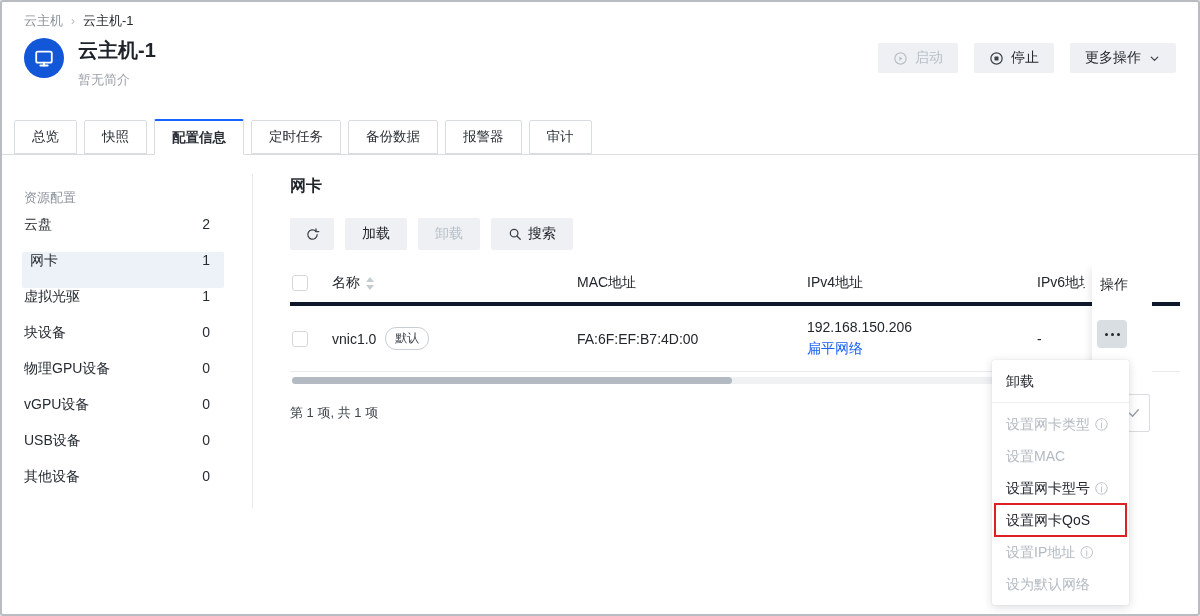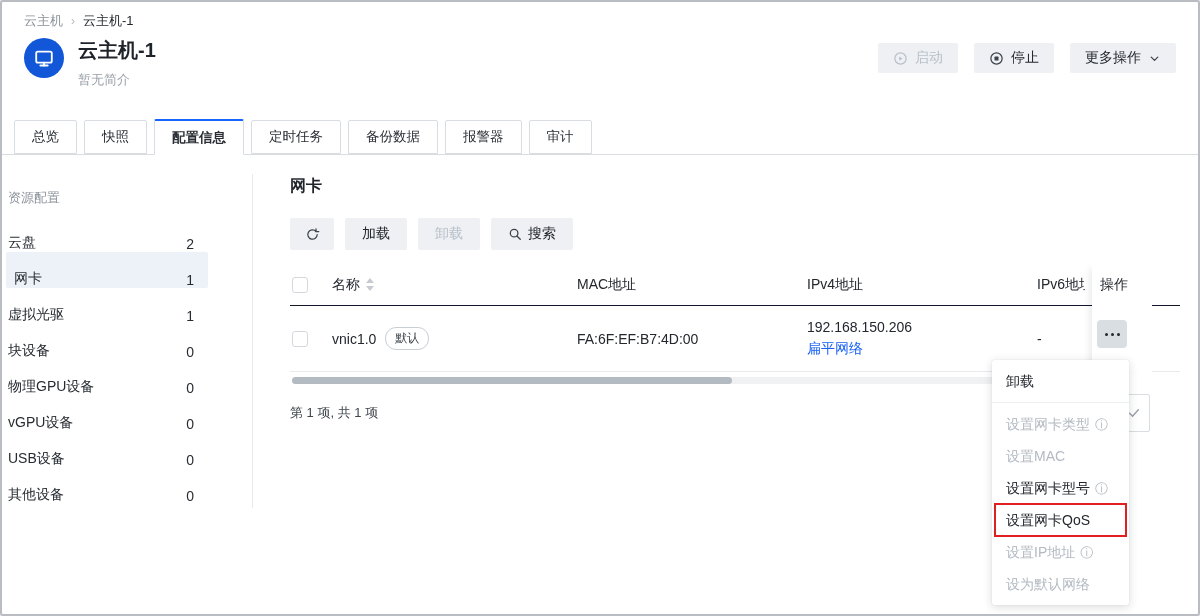--- a/index.html
+++ b/index.html
@@ -34,38 +34,38 @@
   .tabbar { position:absolute; left:0; right:0; top:117px; height:36px; border-bottom:1px solid #d9dde2; display:flex; gap:7px; padding-left:12px; }
   .tab {
     height:34px; margin-top:1px; background:#fff; border:1px solid #d9dde2; border-radius:2px 2px 0 0;
     display:flex; align-items:center; padding:0 17px; font-size:13.5px; color:#2a2f36; cursor:pointer;
   }
   .tab.active {
     height:36px; margin-top:0; margin-bottom:-1px; border-top:2px solid #1663ff; border-bottom-color:#fff;
     font-weight:bold; position:relative; z-index:2;
   }
   
-  .sidebar { position:absolute; left:4px; top:178px; width:210px; }
+  .sidebar { position:absolute; left:20px; top:178px; width:210px; }
   .side-divider { position:absolute; left:250px; top:172px; width:1px; height:334px; background:#e6e9ed; }
   .side-title { height:36px; line-height:36px; font-size:13px; color:#8b929b; padding-left:2px; }
   .side-title.second { margin-top:12px; }
-  .side-item { width:202px; height:36px; display:flex; align-items:flex-end; justify-content:space-between; padding:0 14px 0 2px; font-size:14px; color:#272c33; cursor:pointer; border-radius:2px; }
+  .side-item { width:202px; height:36px; display:flex; align-items:flex-start; justify-content:space-between; padding:0 14px 17px 2px; font-size:14px; color:#272c33; cursor:pointer; border-radius:2px; }
   .side-item.selected { background:#edf1f8; padding-left:8px; width:202px; }
   .side-count { color:#272c33; }
   
   .main { position:absolute; left:288px; top:172px; width:890px; }
   .main-title { height:28px; line-height:24px; font-size:16px; font-weight:bold; color:#1f232a; }
   .toolbar { margin-top:16px; display:flex; gap:11px; }
   .tbtn { height:32px; display:inline-flex; align-items:center; justify-content:center; gap:6px; padding:4px 17px; background:#eef0f3; border:none; border-radius:2px; font-size:14px; color:#23272e; cursor:pointer; font-family:inherit; }
   .tbtn.icon-only { width:44px; padding:0; }
   .tbtn.disabled { color:#b9c0ca; }
   .tbtn svg { stroke:#3c434b; }
   
   .table { position:relative; margin-top:14px; }
-  .thead { position:relative; height:42px; border-bottom:1px solid #0f172a; }
+  .thead { position:relative; height:42px; border-bottom:4px solid #0f172a; }
   .trow  { position:relative; height:66px; border-bottom:1px solid #e8eaed; }
   .cell { position:absolute; top:0; height:100%; display:flex; align-items:center; white-space:nowrap; }
   .c-check { left:2px; }
   .c-name  { left:42px; }
   .c-mac   { left:287px; }
   .c-ipv4  { left:517px; }
   .c-ipv6  { left:747px; width:48px; overflow:hidden; }
   .th { font-size:14px; color:#23272e; font-weight:500; }
   .checkbox { width:16px; height:16px; border:1px solid #d4d8dd; border-radius:3px; background:#fff; cursor:pointer; }
   .sort { display:inline-flex; flex-direction:column; gap:3px; margin-left:6px; cursor:pointer; }

